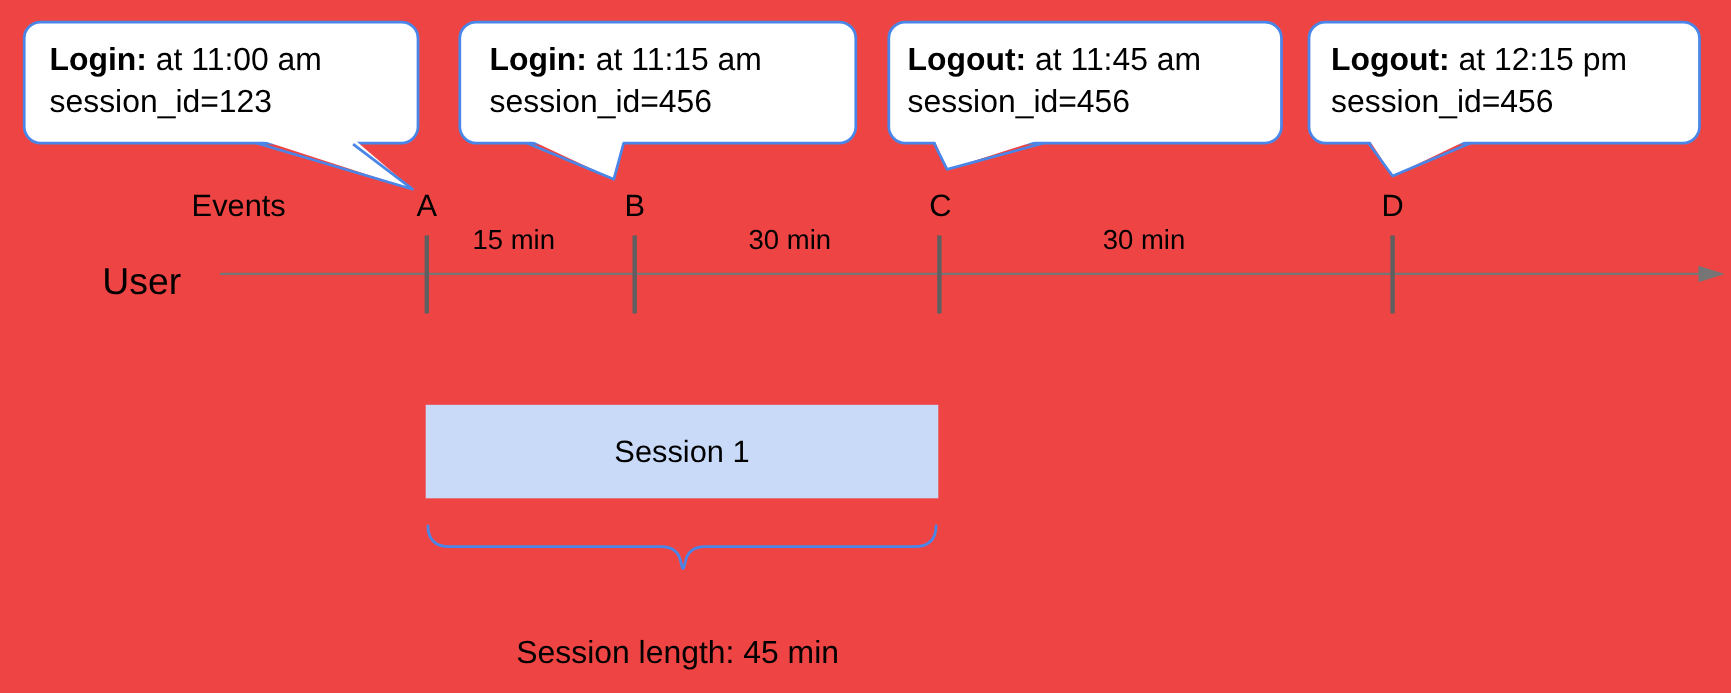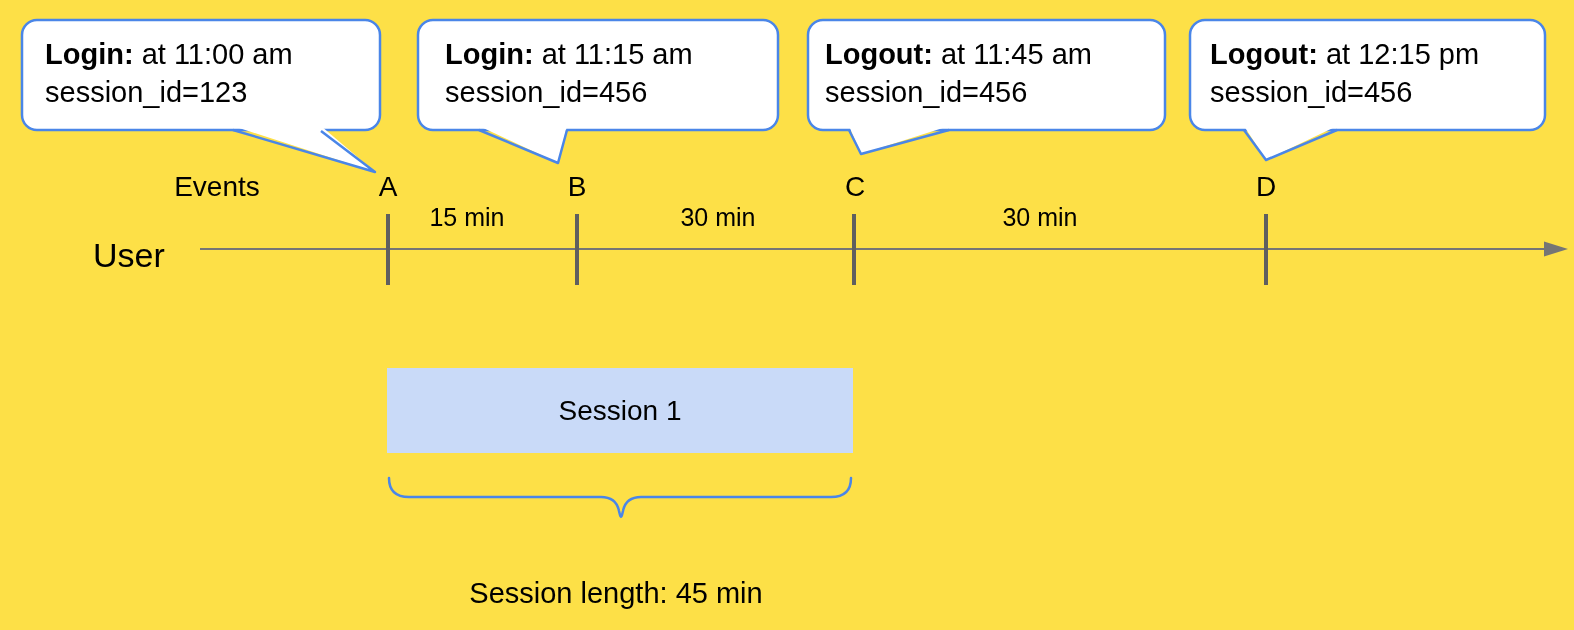--- a/index.html
+++ b/index.html
@@ -4,21 +4,21 @@
 <style>
   html, body {
     margin: 0;
     padding: 0;
     background: #ffffff;
   }
   .canvas {
     position: relative;
     width: 1574px;
     height: 630px;
-    background: #fde047;
+    background: #ef4444;
     overflow: hidden;
   }
   svg text {
     font-family: "Liberation Sans", sans-serif;
     fill: #000000;
   }
   .callout-text { font-size: 29px; }
   .callout-bold { font-weight: bold; }
   .marker-letter { font-size: 28px; }
   .events-label { font-size: 28px; }

